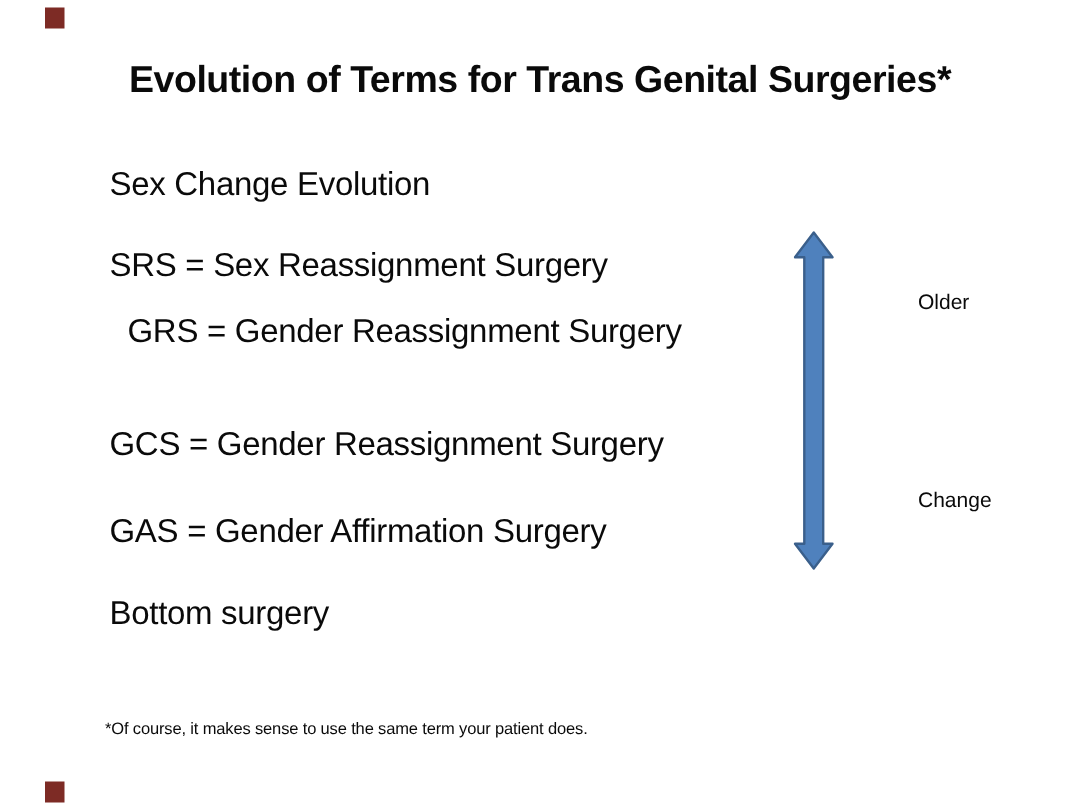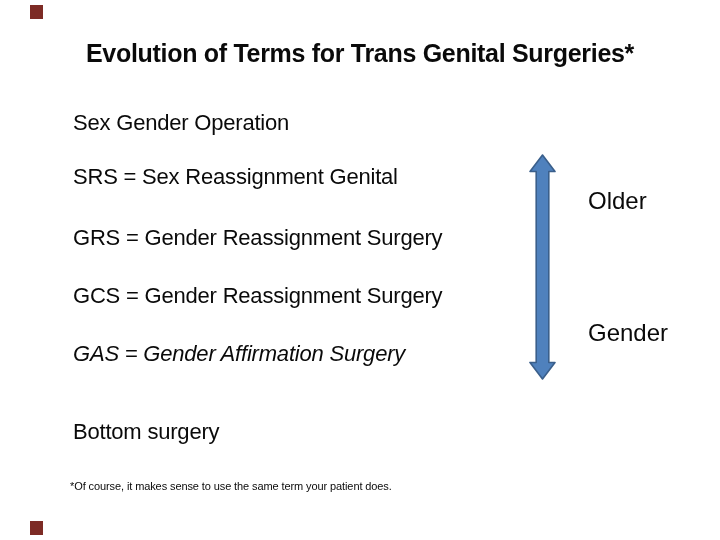--- a/index.html
+++ b/index.html
@@ -6,61 +6,61 @@
   body{width:720px;height:540px;background:#ffffff;position:relative;overflow:hidden;
        font-family:"Liberation Sans","DejaVu Sans",sans-serif;color:#000;}
   .slide{position:absolute;left:0;top:0;width:720px;height:408px;background:#ffffff;}
 
   .title{position:absolute;left:0;right:0;top:38px;text-align:center;
          font-size:25px;font-weight:bold;letter-spacing:-0.3px;line-height:30px;color:#0a0a0a;}
 
   .term{position:absolute;left:73px;font-size:22px;line-height:26px;letter-spacing:-0.2px;color:#0a0a0a;white-space:nowrap;}
   .term-0{top:110px;}
   .term-1{top:164px;}
-  .term-2{top:225px;}
+  .term-2{top:208px;margin-left:12px;}
   .term-3{top:283px;}
-  .term-4{top:341px;font-style:italic;}
-  .term-5{top:396px;margin-top:23px;}
+  .term-4{top:341px;}
+  .term-5{top:396px;}
 
   .footnote{position:absolute;left:70px;top:476px;font-size:11px;line-height:20px;
             letter-spacing:-0.1px;color:#0a0a0a;white-space:nowrap;}
 
   .arrow-wrap{position:absolute;left:529px;top:154px;width:27px;height:226px;}
   .arrow-wrap svg{display:block;width:27px;height:226px;}
 
-  .tl-label{position:absolute;left:588px;font-size:24px;line-height:22px;color:#0a0a0a;white-space:nowrap;}
+  .tl-label{position:absolute;left:612px;font-size:14px;line-height:22px;color:#0a0a0a;white-space:nowrap;}
   .tl-older{top:190px;}
   .tl-newer{top:322px;}
 
   .corner-mark{position:absolute;width:13px;height:14px;background:#7d2b25;}
   .corner-mark.top{left:30px;top:5px;}
   .corner-mark.bottom{left:30px;top:521px;}
 </style>
 </head>
 <body>
 
 <div class="slide">
 
   <div class="corner-mark top"></div>
   <div class="corner-mark bottom"></div>
 
   <div class="title">Evolution of Terms for Trans Genital Surgeries*</div>
 
-  <div class="term term-0">Sex Gender Operation</div>
-  <div class="term term-1">SRS = Sex Reassignment Genital</div>
+  <div class="term term-0">Sex Change Evolution</div>
+  <div class="term term-1">SRS = Sex Reassignment Surgery</div>
   <div class="term term-2">GRS = Gender Reassignment Surgery</div>
   <div class="term term-3">GCS = Gender Reassignment Surgery</div>
   <div class="term term-4">GAS = Gender Affirmation Surgery</div>
   <div class="term term-5">Bottom surgery</div>
 
   <div class="arrow-wrap">
     <svg viewBox="0 0 27 226" xmlns="http://www.w3.org/2000/svg">
       <polygon points="13.5,1 26,17.5 19.8,17.5 19.8,208.5 26,208.5 13.5,225 1,208.5 7.2,208.5 7.2,17.5 1,17.5" stroke-width="1.6" stroke-linejoin="round" fill="#4f81bd"></polygon>
       <polygon points="13.5,1 26,17.5 19.8,17.5 19.8,208.5 26,208.5 13.5,225 1,208.5 7.2,208.5 7.2,17.5 1,17.5" fill="none" stroke-width="1.6" stroke-linejoin="round" stroke="#3a5f8b"></polygon>
     </svg>
   </div>
 
   <div class="tl-label tl-older">Older</div>
-  <div class="tl-label tl-newer">Gender</div>
+  <div class="tl-label tl-newer">Change</div>
 
   <div class="footnote">*Of course, it makes sense to use the same term your patient does.</div>
 
 </div>
 
 </body></html>

